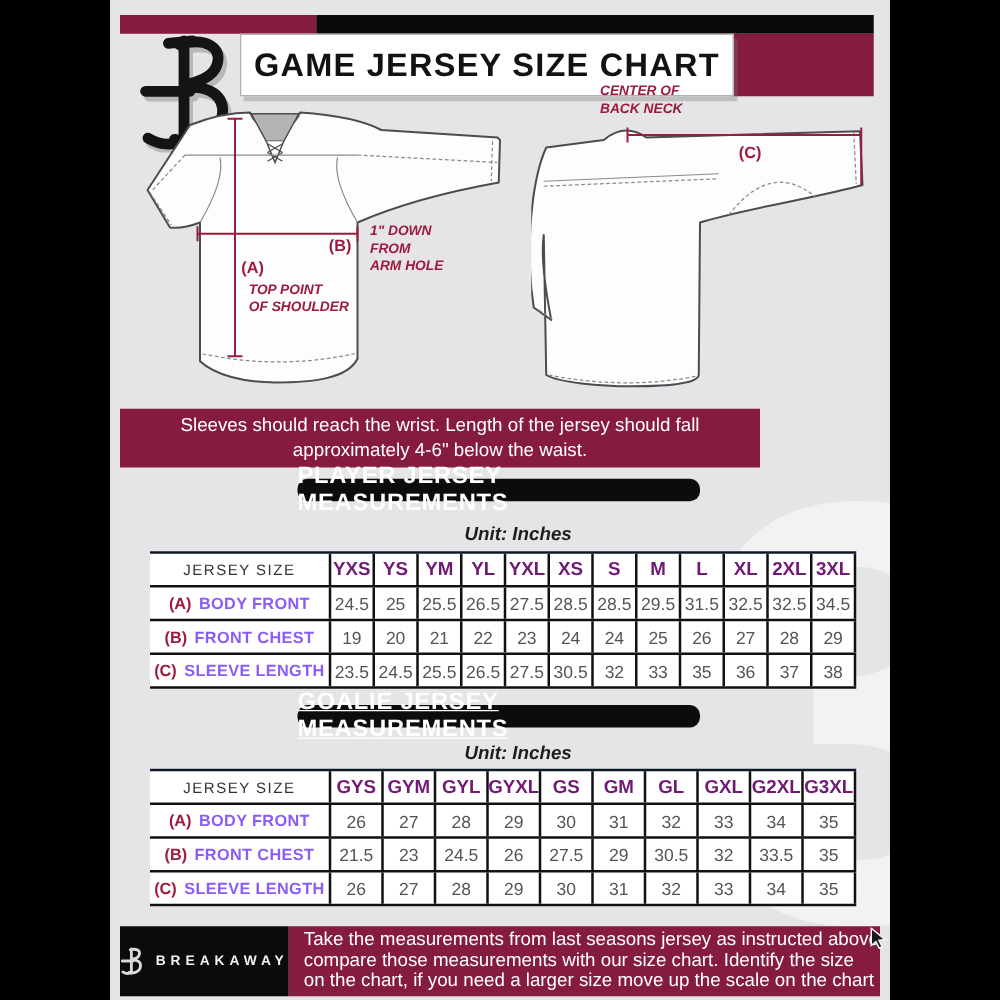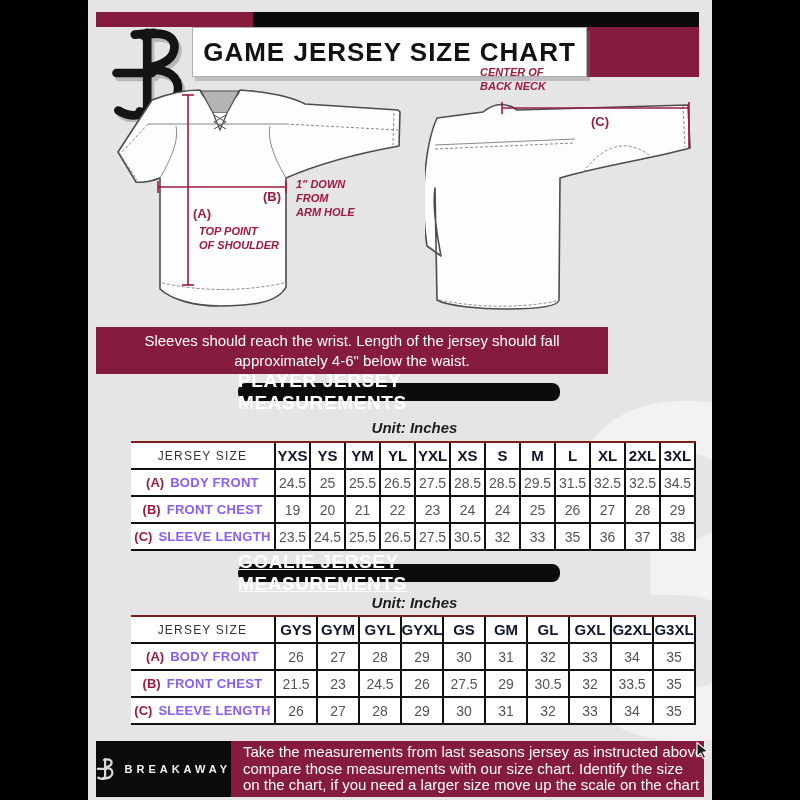--- a/index.html
+++ b/index.html
@@ -20,27 +20,27 @@
   
   .note-banner{left:8px;top:327px;width:512px;height:47px;background:var(--maroon);color:#fff;
                display:flex;flex-direction:column;align-items:center;justify-content:center;
                font-size:15px;line-height:20px;}
   
   .section-banner{left:150px;width:322px;height:18px;background:#0c0c0c;border-radius:8px;color:#fff;
                   display:flex;align-items:center;justify-content:center;font-size:19px;font-weight:800;
                   letter-spacing:.6px;}
   .unit{width:565px;left:44px;text-align:center;font-size:15px;font-weight:700;font-style:italic;color:#1d1d1f;}
   
-  .size-table{left:43px;width:565px;border-top:2px solid #7f1d1d;background:#fff;}
+  .size-table{left:32px;width:565px;border-top:2px solid #0f172a;background:#fff;}
   .trow{display:grid;border-bottom:2px solid #111;height:25px;}
   .player .trow{grid-template-columns:145px repeat(12,35px);}
   .goalie .trow{grid-template-columns:145px repeat(10,42px);}
   .cell{display:flex;align-items:center;justify-content:center;border-right:2px solid #111;overflow:hidden;}
   .label-cell{font-size:12px;letter-spacing:1.2px;color:#333;font-weight:500;}
-  .col-head{font-size:15px;font-weight:700;color:#0f172a;}
+  .col-head{font-size:15px;font-weight:700;color:#701a75;}
   .val{font-size:14px;color:#545454;}
   .row-label{gap:6px;font-size:13px;}
   .row-key{color:var(--maroon-text);font-weight:800;}
   .row-name{color:#8b5cf6;font-weight:600;letter-spacing:.3px;}
   
   .footer{left:8px;top:741px;width:608px;height:56px;display:flex;}
   .footer-black{width:135px;height:56px;background:#0b0b0b;display:flex;align-items:center;justify-content:center;gap:8px;}
   .brand-text{color:#f2f2f2;font-size:11px;font-weight:700;letter-spacing:4px;}
   .footer-maroon{flex:1;background:var(--maroon);color:#fff;display:flex;flex-direction:column;justify-content:center;
                  padding-left:12px;font-size:15px;line-height:16.5px;}

